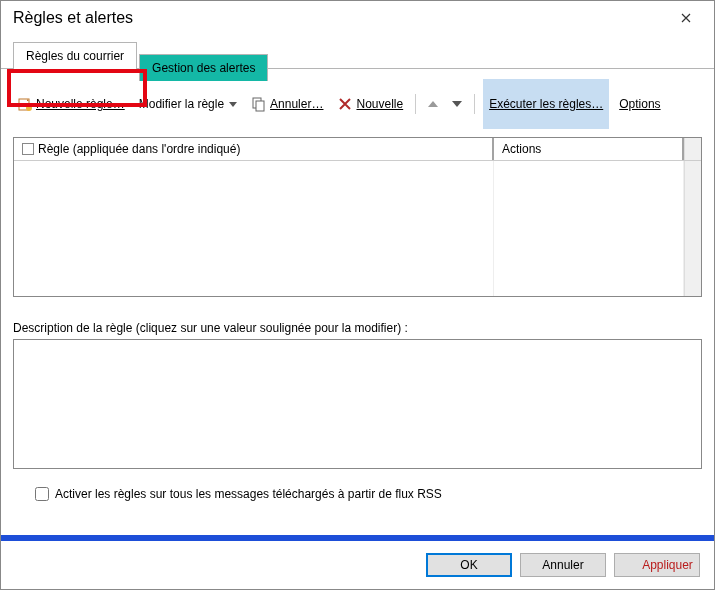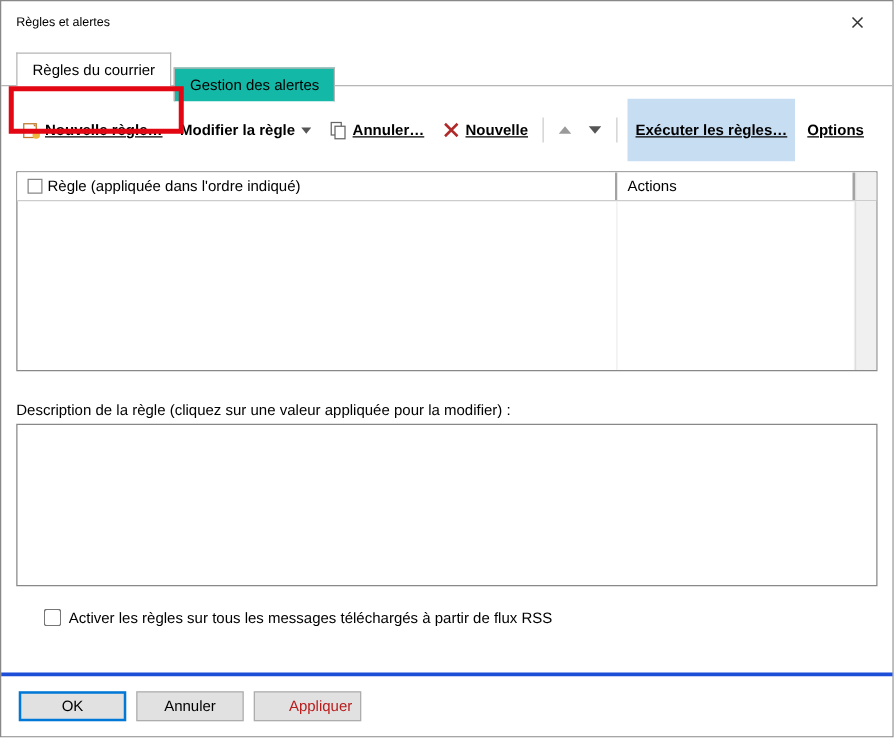--- a/index.html
+++ b/index.html
@@ -1,25 +1,25 @@
 <!DOCTYPE html>
 <html><head>
 <meta charset="utf-8">
 <style>
 * { box-sizing: border-box; margin: 0; padding: 0; font-family: "Segoe UI", Tahoma, sans-serif; font-size: 12px; }
 body { background: #fff; width: 715px; height: 590px; overflow: hidden; }
 .dialog { width: 715px; height: 590px; border: 1px solid #888; background: #fff; display: flex; flex-direction: column; }
 .titlebar { display: flex; align-items: center; height: 34px; padding: 0 8px 0 12px; }
-.titlebar-text { flex: 1; font-size: 10px; }
+.titlebar-text { flex: 1; font-size: 16px; }
 .close-btn { width: 40px; height: 30px; display: flex; align-items: center; justify-content: center; cursor: pointer; }
 .close-btn svg { width: 10px; height: 10px; }
 .tabs-row { display: flex; align-items: flex-end; padding: 6px 12px 0 12px; border-bottom: 1px solid #b5b5b5; }
 .tab { padding: 6px 12px 6px 12px; border: 1px solid #b5b5b5; border-bottom: none; background: #fff; margin-right: 2px; cursor: pointer; position: relative; top: 1px; }
 .tab.inactive { background: #14b8a6; top: 13px; }
-.toolbar { display: flex; align-items: center; padding: 10px 12px 8px 12px; gap: 6px; flex-wrap: nowrap; font-weight: bold; }
+.toolbar { display: flex; align-items: center; padding: 10px 12px 8px 12px; gap: 6px; flex-wrap: nowrap; }
 .tbtn { display: inline-flex; align-items: center; gap: 3px; padding: 2px 4px; cursor: pointer; white-space: nowrap; }
 .tbtn .u { text-decoration: underline; }
 .tbtn.highlight { background: #c7ddf2; padding: 18px 6px; }
 .ico { width: 16px; height: 16px; display: inline-block; }
 .sep { width: 1px; height: 20px; background: #ccc; margin: 0 2px; }
 .arrow-ud { display: inline-flex; align-items: center; gap: 2px; padding: 0 4px; }
 .arrow-ud span { width: 0; height: 0; border-left: 5px solid transparent; border-right: 5px solid transparent; cursor: pointer; }
 .arr-up { border-bottom: 6px solid #9a9a9a; }
 .arr-dn { border-top: 6px solid #555; }
 .listbox { margin: 0 12px; border: 1px solid #888; height: 160px; display: flex; flex-direction: column; }
@@ -28,21 +28,21 @@
 .col1head { display: flex; align-items: center; gap: 4px; }
 .col1 { width: 480px; }
 .col2 { flex: 1; }
 .scrollcol { width: 17px; background: #f0f0f0; border-left: 1px solid #ddd; }
 .listbody { flex: 1; display: flex; }
 .listbody .col { border-right: 1px solid #eee; }
 .desc-label { margin: 24px 12px 4px 12px; }
 .descbox { margin: 0 12px; border: 1px solid #888; height: 130px; }
 .rsschk { margin: 18px 14px 6px 14px; display: flex; align-items: center; gap: 6px; padding-left: 20px; }
 .rsschk input { width: 14px; height: 14px; }
-.footer { margin-top: auto; border-top: 3px solid #1d4ed8; padding: 12px 14px; display: flex; justify-content: flex-start; gap: 8px; }
+.footer { margin-top: auto; border-top: 6px solid #1d4ed8; padding: 12px 14px; display: flex; justify-content: flex-end; gap: 8px; }
 .btn { min-width: 86px; height: 24px; border: 1px solid #adadad; background: #e1e1e1; display: inline-flex; align-items: center; justify-content: center; cursor: pointer; }
 .btn.primary { border: 2px solid #0078d7; background: #e1e1e1; }
 .btn.disabled { color: #b91c1c; cursor: default; padding-left: 21px; }
 .redbox { position: absolute; border: 4px solid #e30613; pointer-events: none; }
 .rel { position: relative; }
 .chk { width:12px; height:12px; border:1px solid #888; display:inline-block; }
 .dd { width:0;height:0;border-left:4px solid transparent;border-right:4px solid transparent;border-top:5px solid #555;display:inline-block;margin-left:2px; }
 </style>
 </head>
 <body>
@@ -122,21 +122,21 @@
       <div class="col col2">Actions</div>
       <div class="scrollcol"></div>
     </div>
     <div class="listbody">
       <div class="col col1"></div>
       <div class="col col2"></div>
       <div class="scrollcol"></div>
     </div>
   </div>
 
-  <div class="desc-label">Description de la règle (cliquez sur une valeur appliquée pour la modifier) :</div>
+  <div class="desc-label">Description de la règle (cliquez sur une valeur soulignée pour la modifier) :</div>
   <div class="descbox"></div>
 
   <div class="rsschk">
     <input type="checkbox" style="">
     <span>Activer les règles sur tous les messages téléchargés à partir de flux RSS</span>
   </div>
 
   <div class="footer">
     <div class="btn primary">OK</div>
     <div class="btn">Annuler</div>

